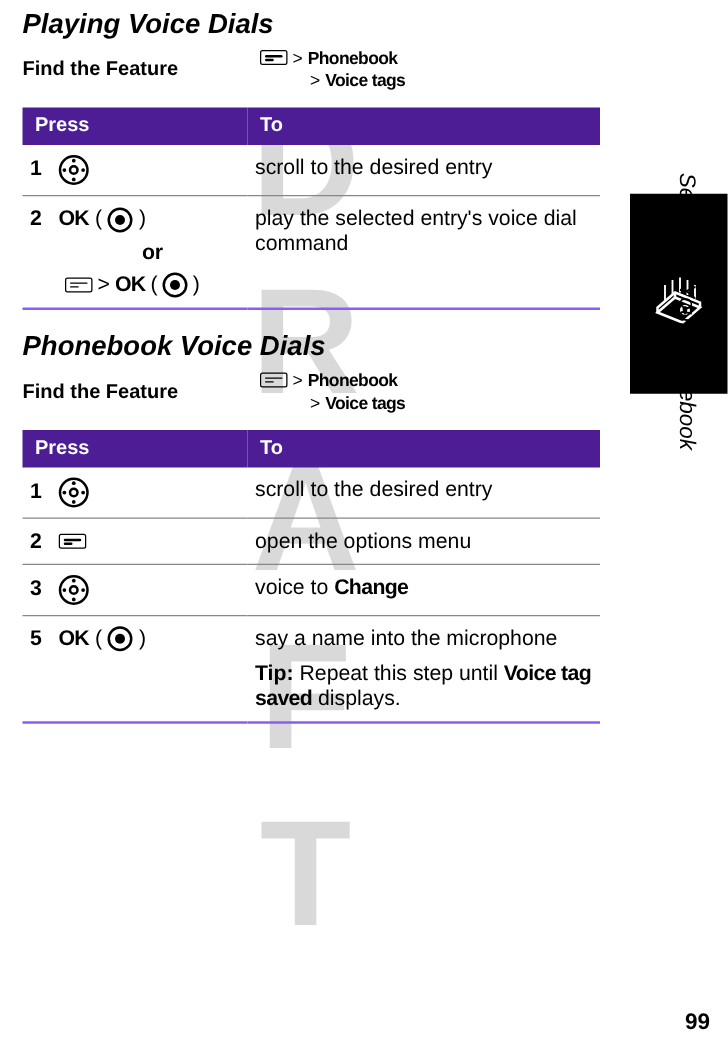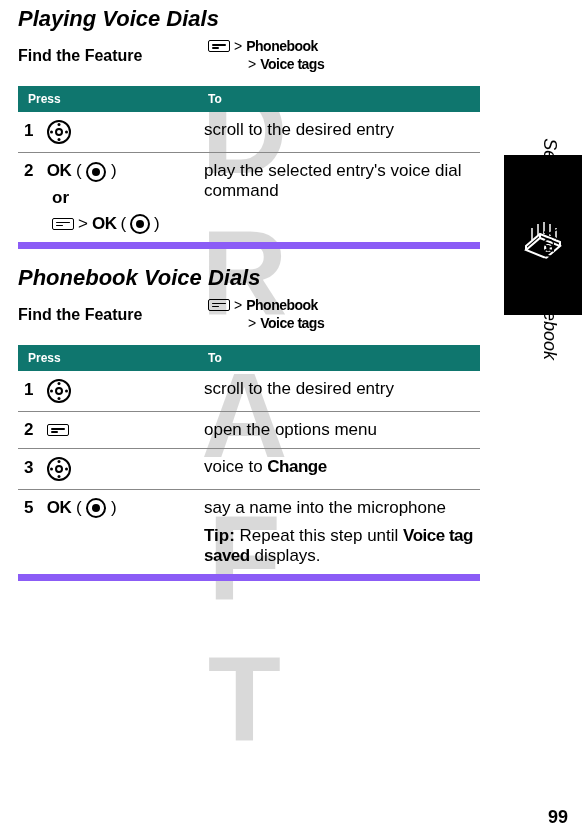--- a/index.html
+++ b/index.html
@@ -75,35 +75,35 @@
   }
   .menu-icon::before { top:3px; left:3px; right:3px; }
   .menu-icon::after { bottom:2.5px; left:3px; right:10px; }
   .bold-cond { font-family: Arial Black, Arial, sans-serif; font-weight:900; letter-spacing:-0.5px; }
   table.steps {
     width: 100%;
     border-collapse: collapse;
     margin-bottom: 16px;
   }
   table.steps thead th {
-    background: #0f766e;
+    background: #4c1d95;
     color: #fff;
     text-align: left;
     font-weight: bold;
-    font-size: 12px;
+    font-size: 16px;
     padding: 6px 10px;
   }
   table.steps thead th:first-child { width: 180px; }
   table.steps tbody td {
     border-bottom: 1px solid #888;
     padding: 8px 6px 8px 6px;
     vertical-align: top;
     font-size: 17px;
   }
-  table.steps tbody tr:last-child td { border-bottom: 7px solid #8b5cf6; margin-top: 13px; }
+  table.steps tbody tr:last-child td { border-bottom: 2px solid #8b5cf6; margin-top: 13px; }
   .step-num {
     font-weight: bold;
     display:inline-block;
     width: 18px;
   }
   .nav-icon {
     display:inline-block;
     width:24px; height:24px;
     border:2px solid #000;
     border-radius:50%;
@@ -127,21 +127,21 @@
   .center-btn-icon{
     display:inline-block; width:20px; height:20px;
     border:2px solid #000; border-radius:50%;
     position:relative; vertical-align:middle;
   }
   .center-btn-icon::before{
     content:""; position:absolute; top:4px; left:4px; right:4px; bottom:4px;
     background:#000; border-radius:50%;
   }
   .press-cell { white-space: normal; }
-  .press-cell .line2 { margin-top:6px; margin-left:28px; font-weight:bold; }
+  .press-cell .line2 { margin-top:6px; margin-left:28px; font-weight:bold;text-align:center; }
   .press-cell .line3 { margin-top:6px; margin-left:28px; display:flex; align-items:center; gap:4px; }
   .sidebar {
     position:absolute;
     right:0;
     top:155px;
     width:78px;
     height:590px;
   }
   .black-box{
     width:78px;

